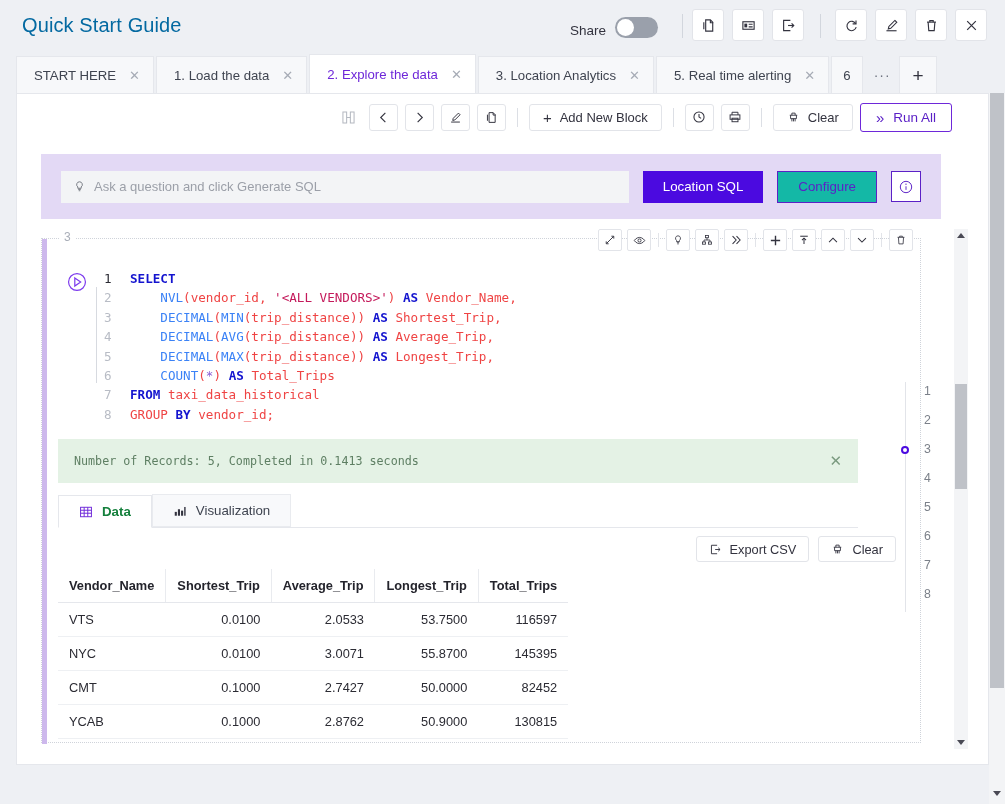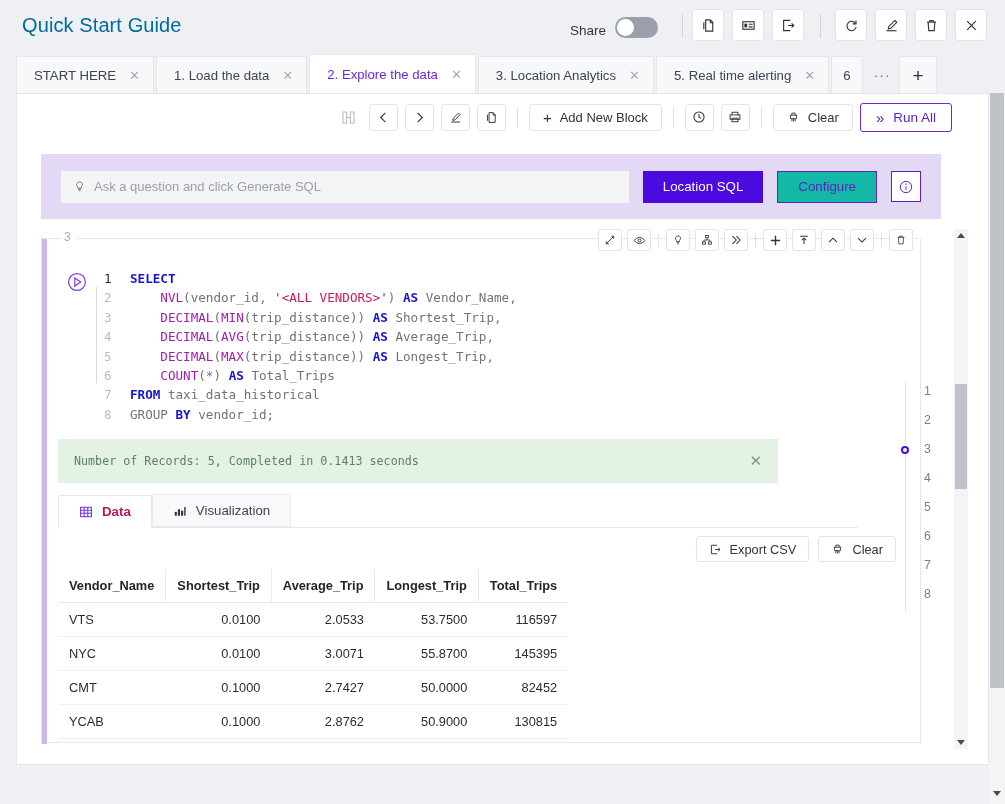--- a/index.html
+++ b/index.html
@@ -218,33 +218,33 @@
     font-size: 12.6px; line-height: 19.4px;
     white-space: pre;
   }
   .code .ln {
     display: inline-block; width: 26px;
     color: #b8bcc5; text-align: left;
   }
   .code .ln.first { color: #2b2b33; }
   .code .row { position: relative; }
   .kw { color: #1414cf; font-weight: bold; }
-  .fn { color: #a21caf; }
+  .fn { color: #3b82f6; }
   .str { color: #c41a5b; }
-  .pl  { color: #737373; }
+  .pl  { color: #ef4444; }
   .op  { color: #8a5fd6; }
   .indent-guide {
     position: absolute; left: 54px; top: 48px;
     width: 1px; height: 96px; background: #d7dae0;
   }
 
   
   .success {
     position: absolute; left: 16px; top: 200px;
-    width: 720px; height: 44px;
+    width: 800px; height: 44px;
     background: #e4f2e5;
     display: flex; align-items: center;
     padding: 0 16px;
     font-family: "DejaVu Sans Mono", monospace;
     font-size: 11.7px; color: #5e7f63;
   }
   .success .sx {
     margin-left: auto; font-size: 15px; color: #7a9a7f;
     font-family: "Liberation Sans", sans-serif;
   }
@@ -258,21 +258,21 @@
   }
   .rtab {
     height: 33px; padding: 0 20px;
     display: flex; align-items: center; gap: 9px;
     font-size: 13.3px; color: #3f4450;
     border: 1px solid transparent;
     background: #f8f9fb;
     border-color: #e9ebef;
   }
   .rtab.active {
-    background: #fff; color: #be185d; font-weight: bold;
+    background: #fff; color: #15803d; font-weight: bold;
     border: 1px solid #e5e7ec; border-bottom: 1px solid #fff;
     margin-bottom: -1px;
   }
 
   .res-actions {
     position: absolute; right: 24px; top: 297px;
     display: flex; gap: 9px;
   }
   .ra-btn {
     height: 26px; padding: 0 12px;

